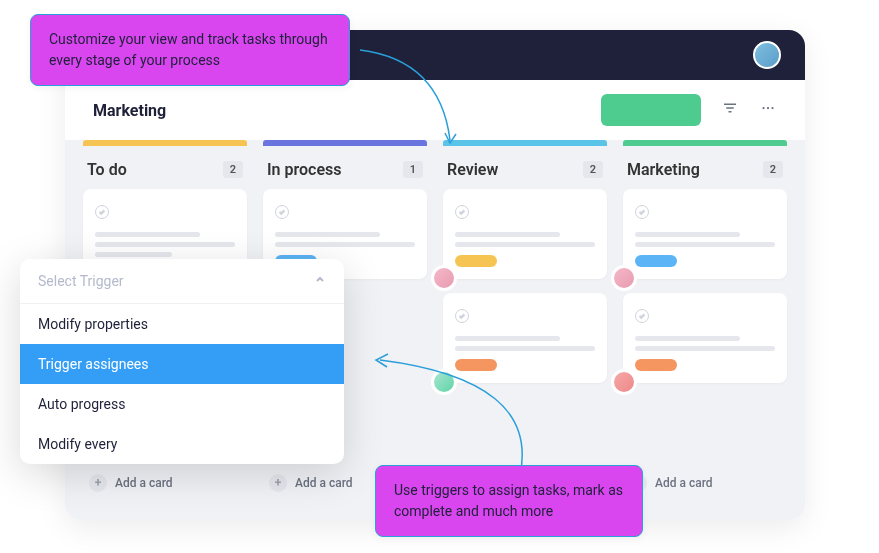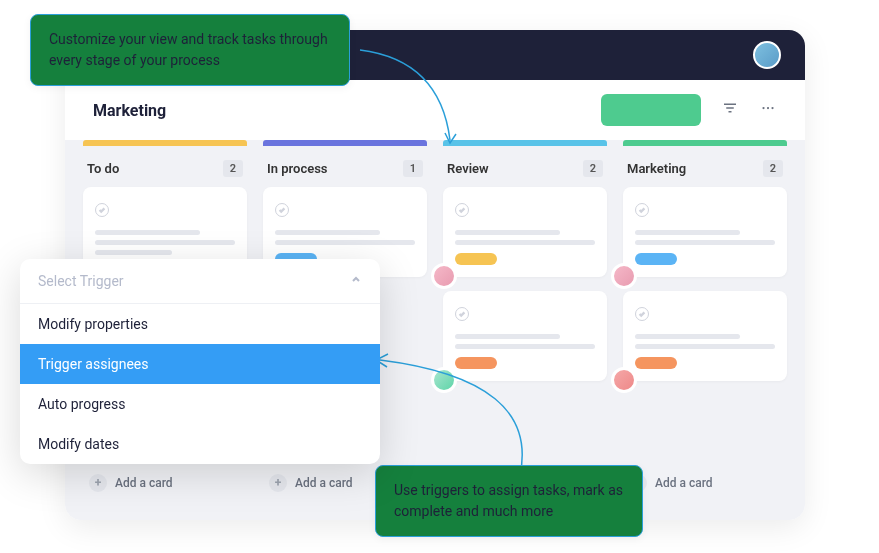--- a/index.html
+++ b/index.html
@@ -13,44 +13,44 @@
 .primary-btn{width:100px;height:32px;background:#4ecb8f;border-radius:6px}
 .icon-btn{color:#6b7280;cursor:pointer}
 .board{background:#f1f2f6;padding:0 18px 18px;display:flex;gap:16px;height:calc(100% - 110px)}
 .column{flex:1;min-width:0;display:flex;flex-direction:column}
 .col-bar{height:6px;border-radius:3px 3px 0 0;margin-bottom:4px}
 .c-yellow{background:#f6c453}
 .c-blue{background:#6a74de}
 .c-cyan{background:#59c3e8}
 .c-green{background:#4ecb8f}
 .col-head{display:flex;align-items:center;justify-content:space-between;padding:10px 4px}
-.col-title{font-size:13px;font-weight:600;color:#333}
+.col-title{font-size:16px;font-weight:600;color:#333}
 .col-count{background:#e5e7ed;color:#555;font-size:11px;font-weight:600;padding:2px 7px;border-radius:3px}
 .cards{display:flex;flex-direction:column;gap:14px;flex:1}
 .card{background:#fff;border-radius:8px;padding:12px;position:relative;box-shadow:0 1px 3px rgba(0,0,0,.04)}
 .check{width:14px;height:14px;border:1.5px solid #d0d3dc;border-radius:50%;display:inline-flex;align-items:center;justify-content:center;margin-bottom:8px}
 .check svg{width:8px;height:8px;stroke:#d0d3dc;fill:none;stroke-width:3}
 .line{height:5px;background:#e5e7ed;border-radius:3px;margin:5px 0}
 .line.short{width:55%}
 .line.med{width:75%}
 .chip{height:12px;border-radius:6px;width:42px;margin-top:8px}
 .chip.blue{background:#5bb4f5}
 .chip.yellow{background:#f6c453}
 .chip.orange{background:#f5955f}
 .card-avatar{position:absolute;left:-12px;bottom:-12px;width:26px;height:26px;border-radius:50%;border:3px solid #fff}
 .av-green{background:linear-gradient(135deg,#a8e6cf,#5ed4a8)}
 .av-pink{background:linear-gradient(135deg,#f5b8c8,#e89bb0)}
 .av-red{background:linear-gradient(135deg,#f5a8a8,#e88)}
 .add-card{display:flex;align-items:center;gap:8px;padding:10px 6px;color:#6b7280;font-size:12px;font-weight:500;cursor:pointer;margin-top:8px}
 .plus{width:18px;height:18px;border-radius:50%;background:#e5e7ed;display:flex;align-items:center;justify-content:center;color:#9ca3af;font-weight:700}
-.callout{position:absolute;background:#15803d;border:1.5px solid #2b9fd9;border-radius:8px;padding:14px 18px;font-size:14px;color:#1e2139;line-height:1.5;z-index:20;box-shadow:0 2px 8px rgba(0,0,0,.05)}
+.callout{position:absolute;background:#d946ef;border:1.5px solid #2b9fd9;border-radius:8px;padding:14px 18px;font-size:14px;color:#1e2139;line-height:1.5;z-index:20;box-shadow:0 2px 8px rgba(0,0,0,.05)}
 .callout-1{top:14px;left:30px;width:320px}
 .callout-2{top:465px;left:375px;width:268px}
 .arrow{position:absolute;z-index:15;pointer-events:none}
-.dropdown{position:absolute;top:259px;left:20px;width:360px;background:#fff;border-radius:10px;box-shadow:0 10px 40px rgba(0,0,0,.15);z-index:25;overflow:hidden}
+.dropdown{position:absolute;top:259px;left:20px;width:324px;background:#fff;border-radius:10px;box-shadow:0 10px 40px rgba(0,0,0,.15);z-index:25;overflow:hidden}
 .dd-head{display:flex;align-items:center;justify-content:space-between;padding:14px 18px;color:#b4bacb;font-size:14px;border-bottom:1px solid #eef0f4}
 .dd-item{padding:12px 18px;font-size:14px;color:#1e2139;cursor:pointer}
 .dd-item.selected{background:#349df5;color:#fff}
 </style>
 </head>
 <body>
 
 <div class="callout callout-1">Customize your view and track tasks through every stage of your process</div>
 
 <svg class="arrow" style="top:40px;left:350px" width="130" height="115">
@@ -204,21 +204,21 @@
 <div class="dropdown">
   <div class="dd-head">
     <span>Select Trigger</span>
     <span><svg width="12" height="12" viewBox="0 0 12 12" fill="none" stroke="#b4bacb" stroke-width="2">
           <path d="M3 7l3-3 3 3"></path>
         </svg></span>
   </div>
   <div class="dd-item">Modify properties</div>
   <div class="dd-item selected">Trigger assignees</div>
   <div class="dd-item">Auto progress</div>
-  <div class="dd-item">Modify dates</div>
+  <div class="dd-item">Modify every</div>
 </div>
 
 <svg class="arrow" style="top:350px;left:370px" width="200" height="140">
   <path d="M 150 125 Q 170 30 10 10" stroke="#2b9fd9" stroke-width="1.5" fill="none"></path>
   <path d="M 18 4 L 6 10 L 17 17" stroke="#2b9fd9" stroke-width="1.5" fill="none"></path>
 </svg>
 
 <div class="callout callout-2">Use triggers to assign tasks, mark as complete and much more</div>
 
 </body></html>

